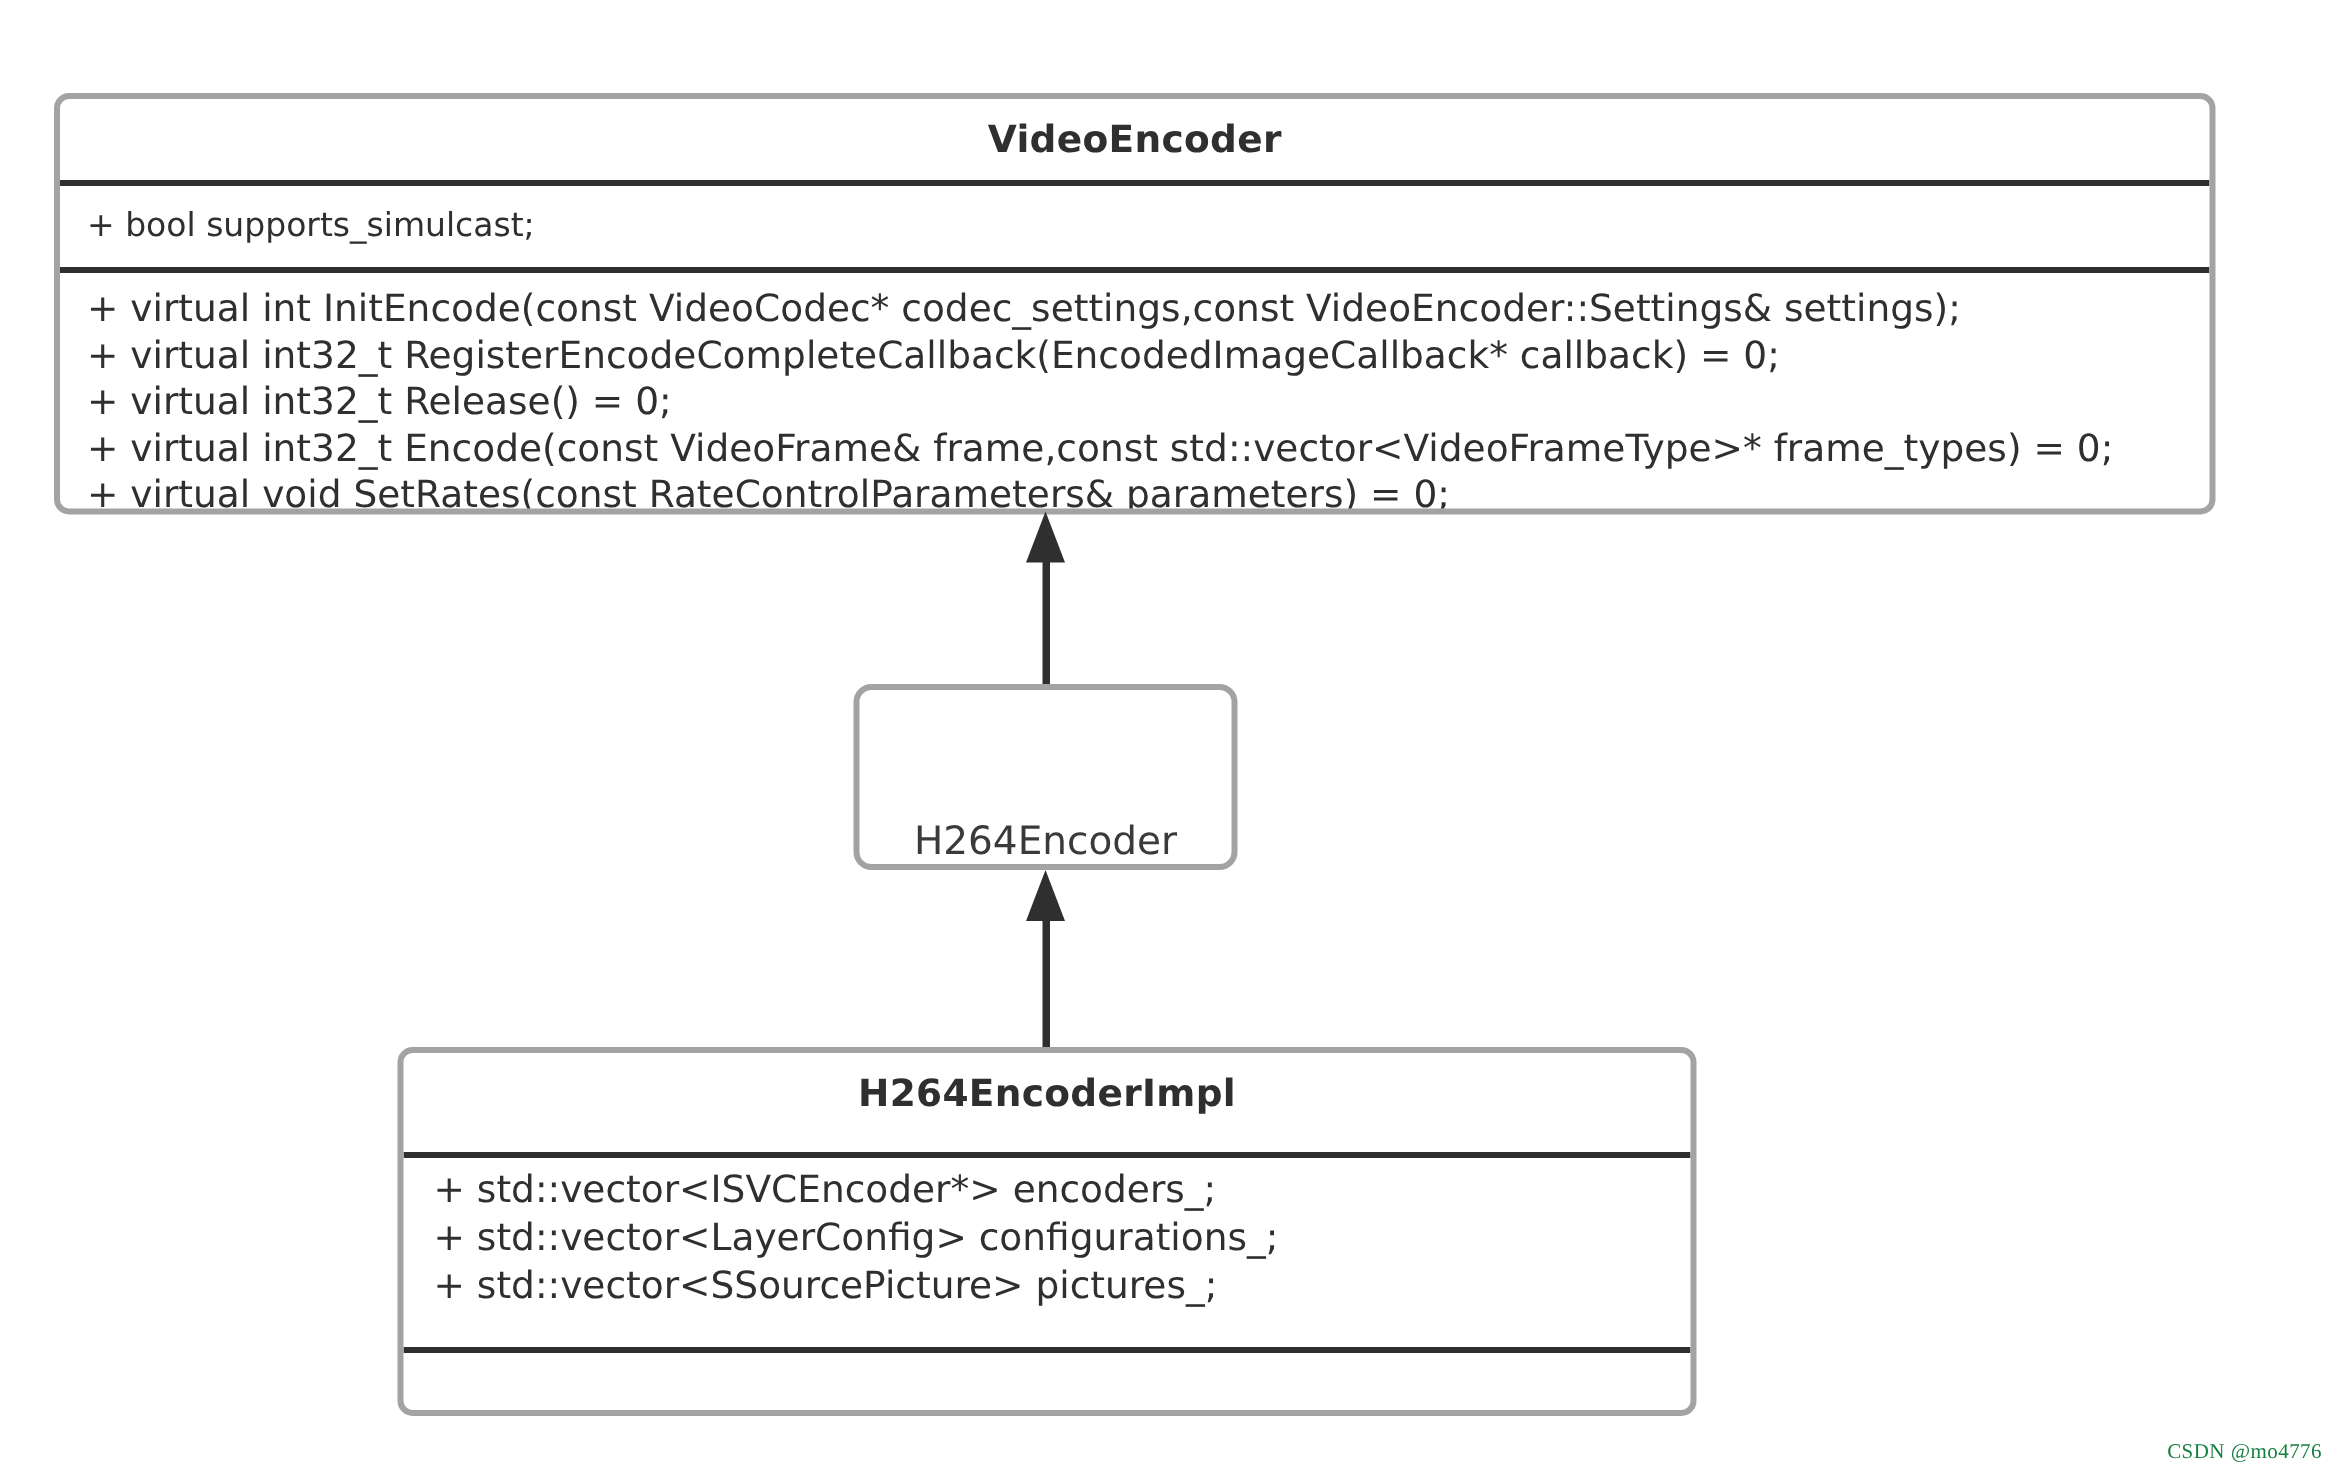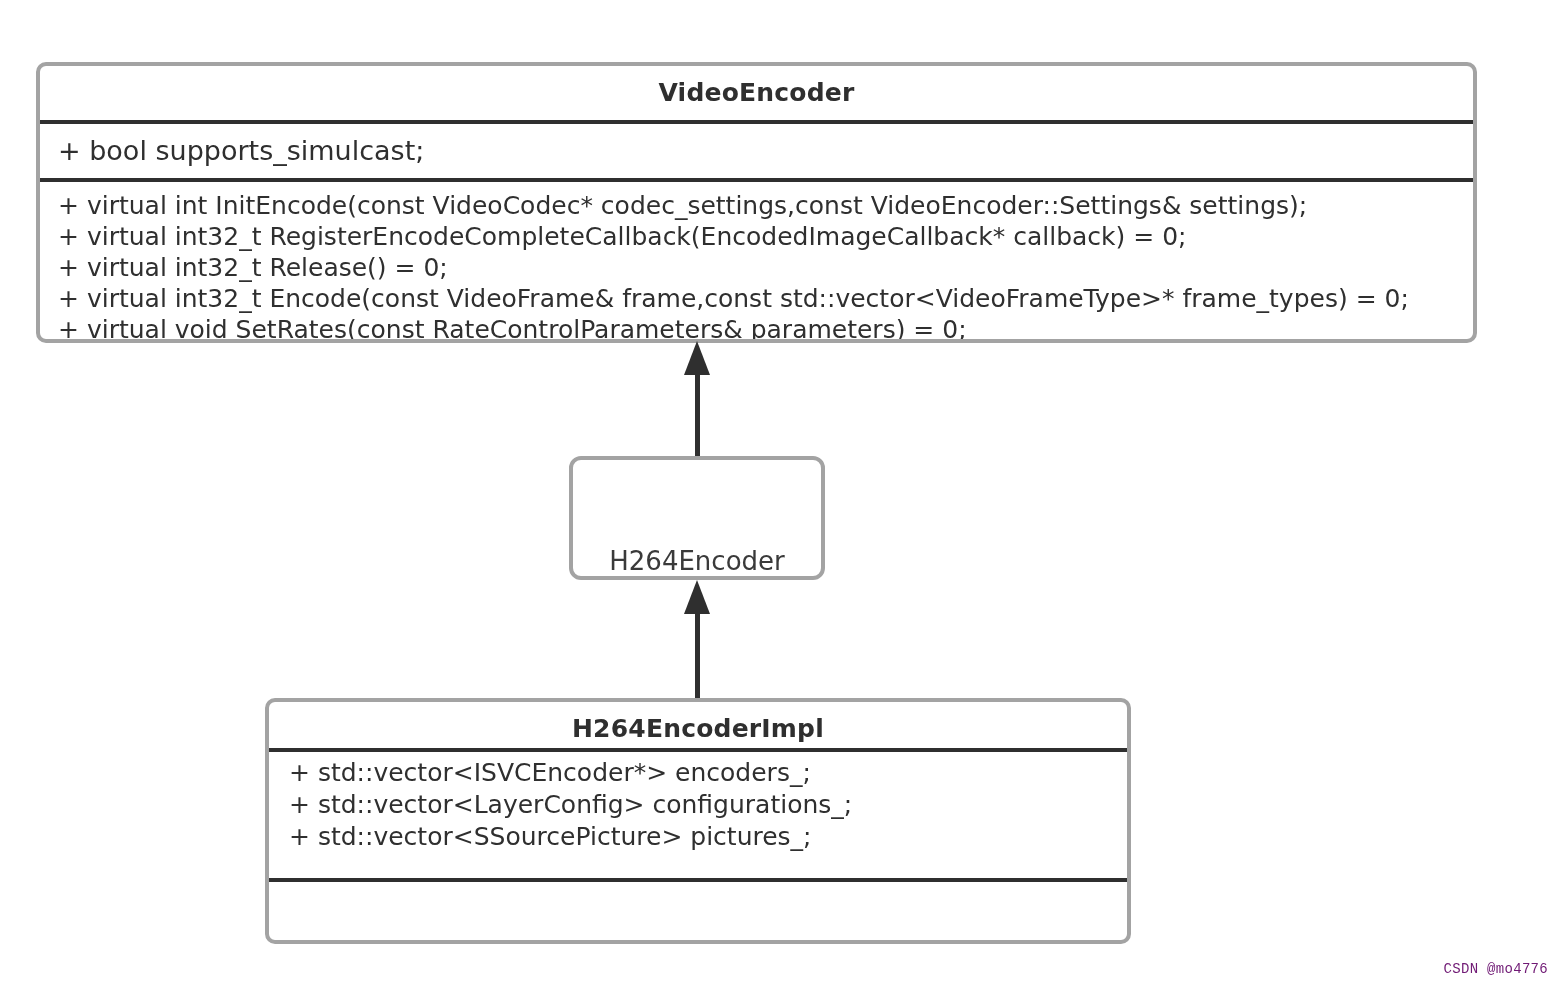--- a/index.html
+++ b/index.html
@@ -69,21 +69,21 @@
   #video-encoder .uml-title {
     height: 54px;
     line-height: 54px;
     font-size: 25px;
   }
   #video-encoder .attrs {
     height: 54px;
     padding: 0 0 0 18px;
   }
   #video-encoder .attrs .uml-line {
-    font-size: 27px;
+    font-size: 22px;
     line-height: 54px;
   }
   #video-encoder .ops {
     height: 161px;
     padding: 8px 0 0 18px;
   }
   #video-encoder .ops .uml-line {
     font-size: 25px;
     line-height: 31px;
   }
@@ -107,21 +107,21 @@
   }
 
   
   #h264-encoder-impl {
     left: 265px;
     top: 698px;
     width: 866px;
     height: 246px;
   }
   #h264-encoder-impl .uml-title {
-    height: 46px;
+    height: 66px;
     line-height: 53px;
     font-size: 25px;
     border-radius: 22px;
   }
   #h264-encoder-impl .attrs {
     height: 126px;
     padding: 5px 0 17px 20px;
   }
   #h264-encoder-impl .attrs .uml-line {
     font-size: 25px;
@@ -175,22 +175,22 @@
     top: 20px;
     height: 97px;
   }
 
   
   #watermark {
     position: absolute;
     right: 16px;
     bottom: 8px;
     font-size: 14px;
-    color: #701a75;
-    font-family: Liberation Mono, monospace;
+    color: #15803d;
+    font-family: Liberation Serif, serif;
     letter-spacing: 0.3px;
     white-space: pre;
   }
 </style>
 </head>
 <body>
 
 <div class="canvas">
 
   <div class="uml-class" id="video-encoder">

